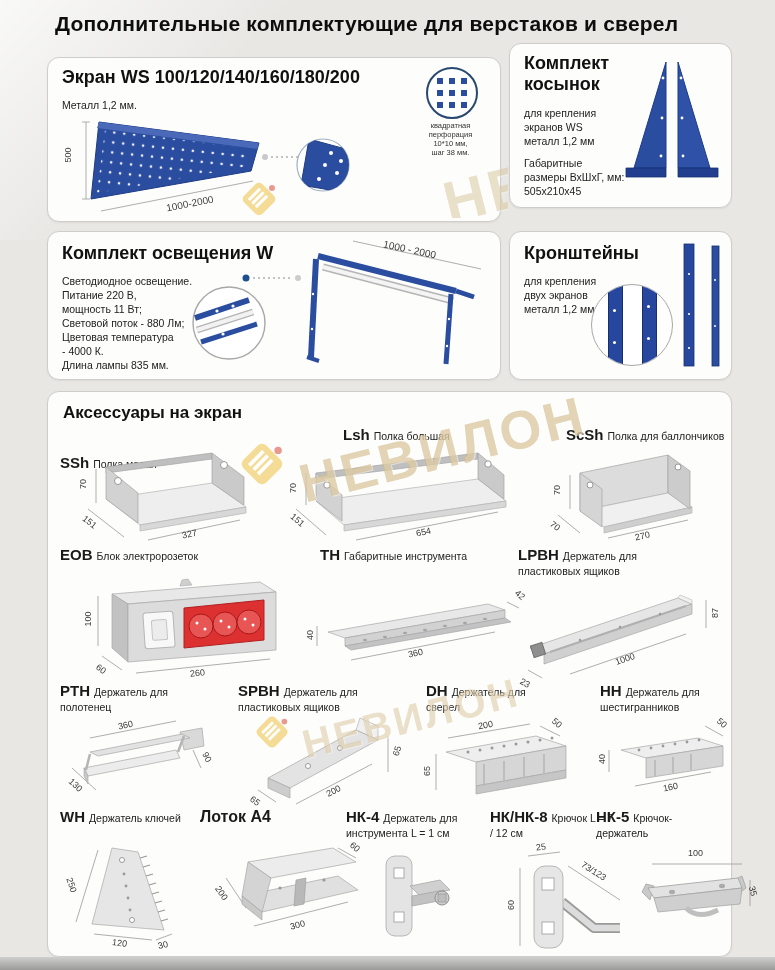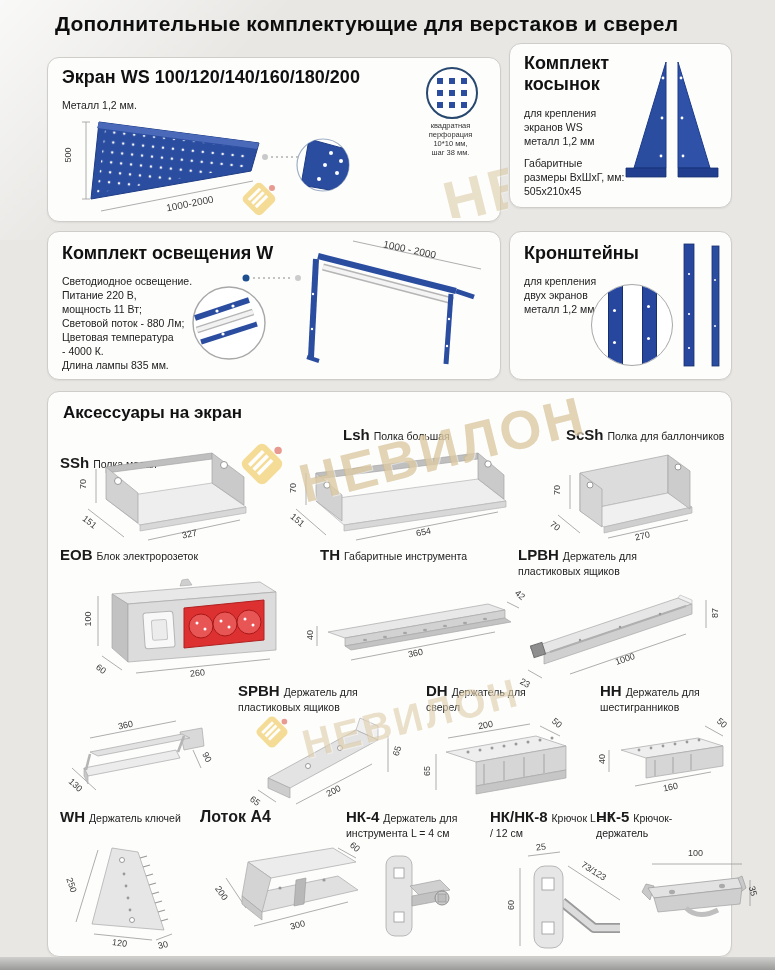--- a/index.html
+++ b/index.html
@@ -333,20 +333,23 @@
         <circle cx="70" cy="66" r="1.2" fill="#999"></circle>
           <circle cx="110" cy="53" r="1.2" fill="#999"></circle>
           <circle cx="150" cy="40" r="1.2" fill="#999"></circle>
         <polygon points="168,24 182,30 182,26 170,21" fill="#f2f2f2" stroke="#b5b5b5" stroke-width="0.6"></polygon>
       </svg>
       <span class="dim" style="left:10px;top:104px;transform:rotate(28deg);">23</span>
       <span class="dim" style="left:105px;top:80px;transform:rotate(-19deg);">1000</span>
       <span class="dim" style="left:200px;top:34px;transform:rotate(-90deg);">87</span>
     </div>
 
+    <div class="item-label" style="left:12px;top:292px;width:110px;">
+      <span class="code">PTH</span><span class="iname">Держатель для полотенец</span>
+    </div>
     <div class="item-label" style="left:378px;top:292px;width:110px;">
       <span class="code">DH</span><span class="iname">Держатель для сверел</span>
     </div>
     <div class="item-label" style="left:190px;top:292px;width:165px;">
       <span class="code">SPBH</span><span class="iname">Держатель для пластиковых ящиков</span>
     </div>
     <div class="item-label" style="left:552px;top:292px;width:125px;">
       <span class="code">HH</span><span class="iname">Держатель для шестигранников</span>
     </div>
 
@@ -431,21 +434,21 @@
       <span class="dim" style="left:70px;top:72px;transform:rotate(-11deg);">160</span>
     </div>
 
     <div class="item-label" style="left:12px;top:418px;width:135px;">
       <span class="code">WH</span><span class="iname">Держатель ключей</span>
     </div>
     <div class="item-label" style="left:152px;top:418px;width:120px;">
       <span class="code" style="font-size:16px;">Лоток А4</span><span class="iname"></span>
     </div>
     <div class="item-label" style="left:298px;top:418px;width:140px;">
-      <span class="code">НК-4</span><span class="iname">Держатель для инструмента L = 4 см</span>
+      <span class="code">НК-4</span><span class="iname">Держатель для инструмента L = 1 см</span>
     </div>
     <div class="item-label" style="left:442px;top:418px;width:125px;">
       <span class="code">НК/НК-8</span><span class="iname">Крючок L = 7 / 12 см</span>
     </div>
     <div class="item-label" style="left:548px;top:418px;width:110px;">
       <span class="code">НК-5</span><span class="iname">Крючок-держатель</span>
     </div>
 
     <div class="illo" style="left:12px;top:448px;width:140px;height:112px;">
       <svg width="140" height="112" viewBox="0 0 140 112">

